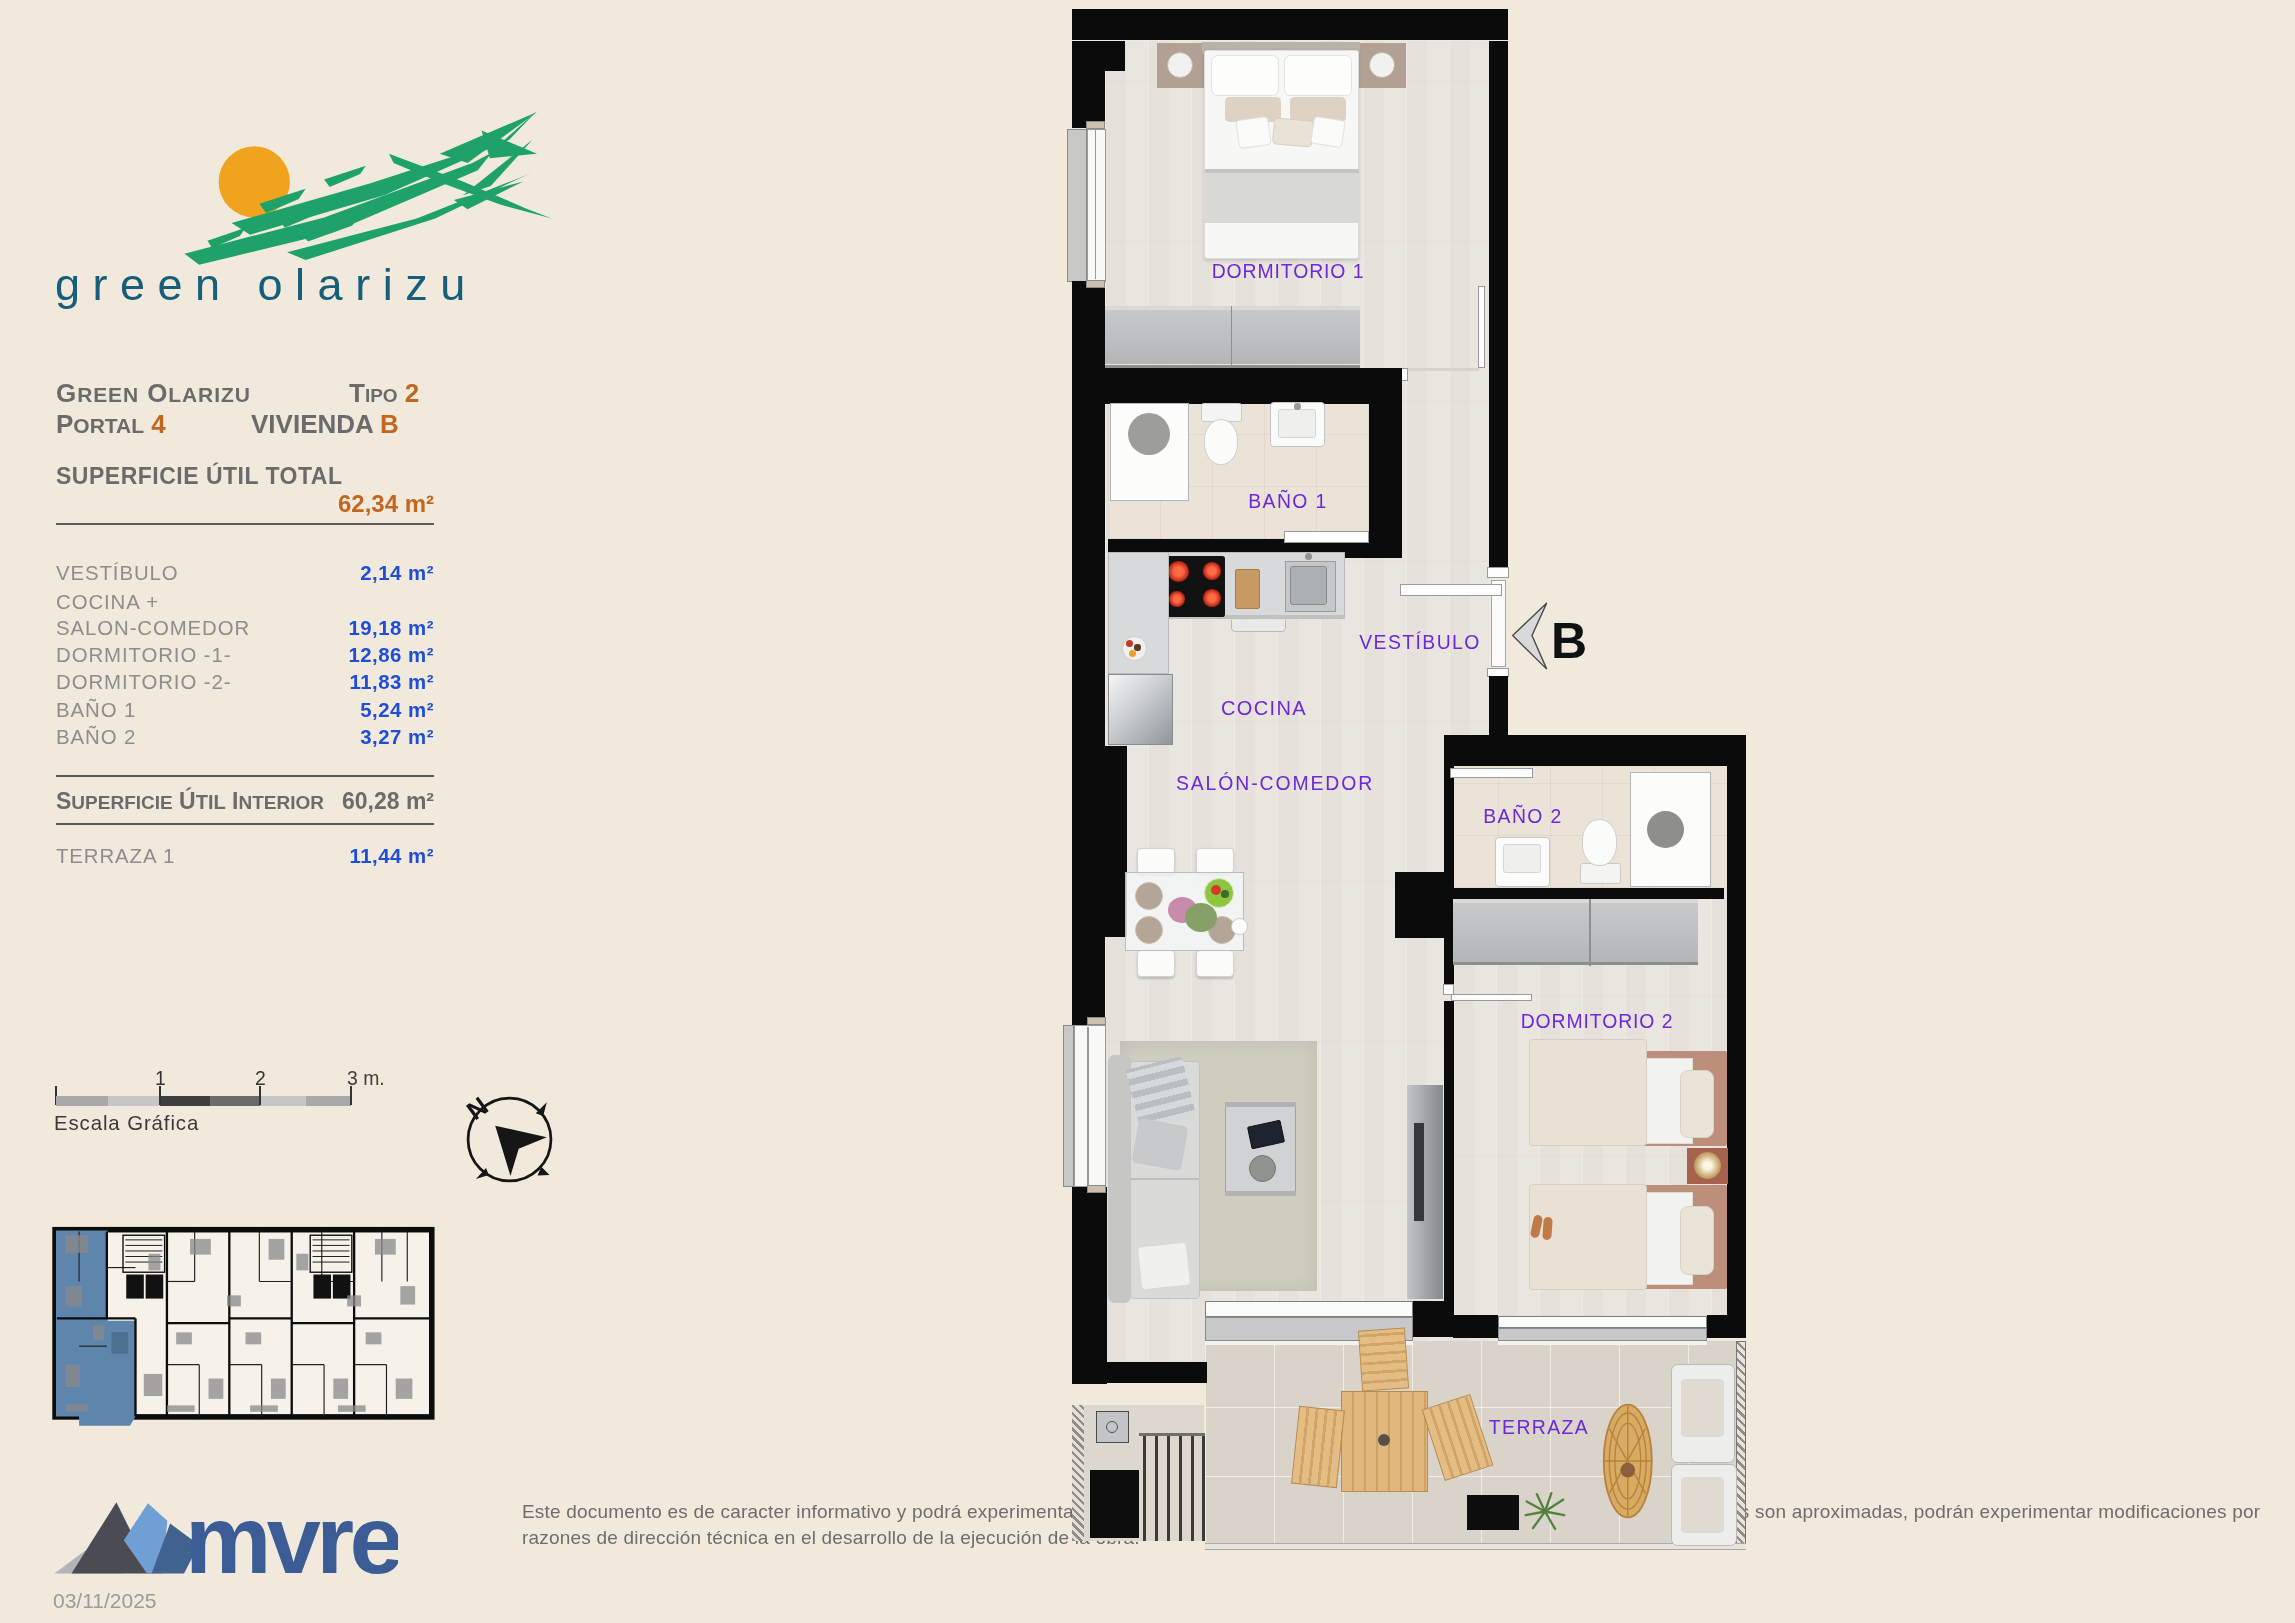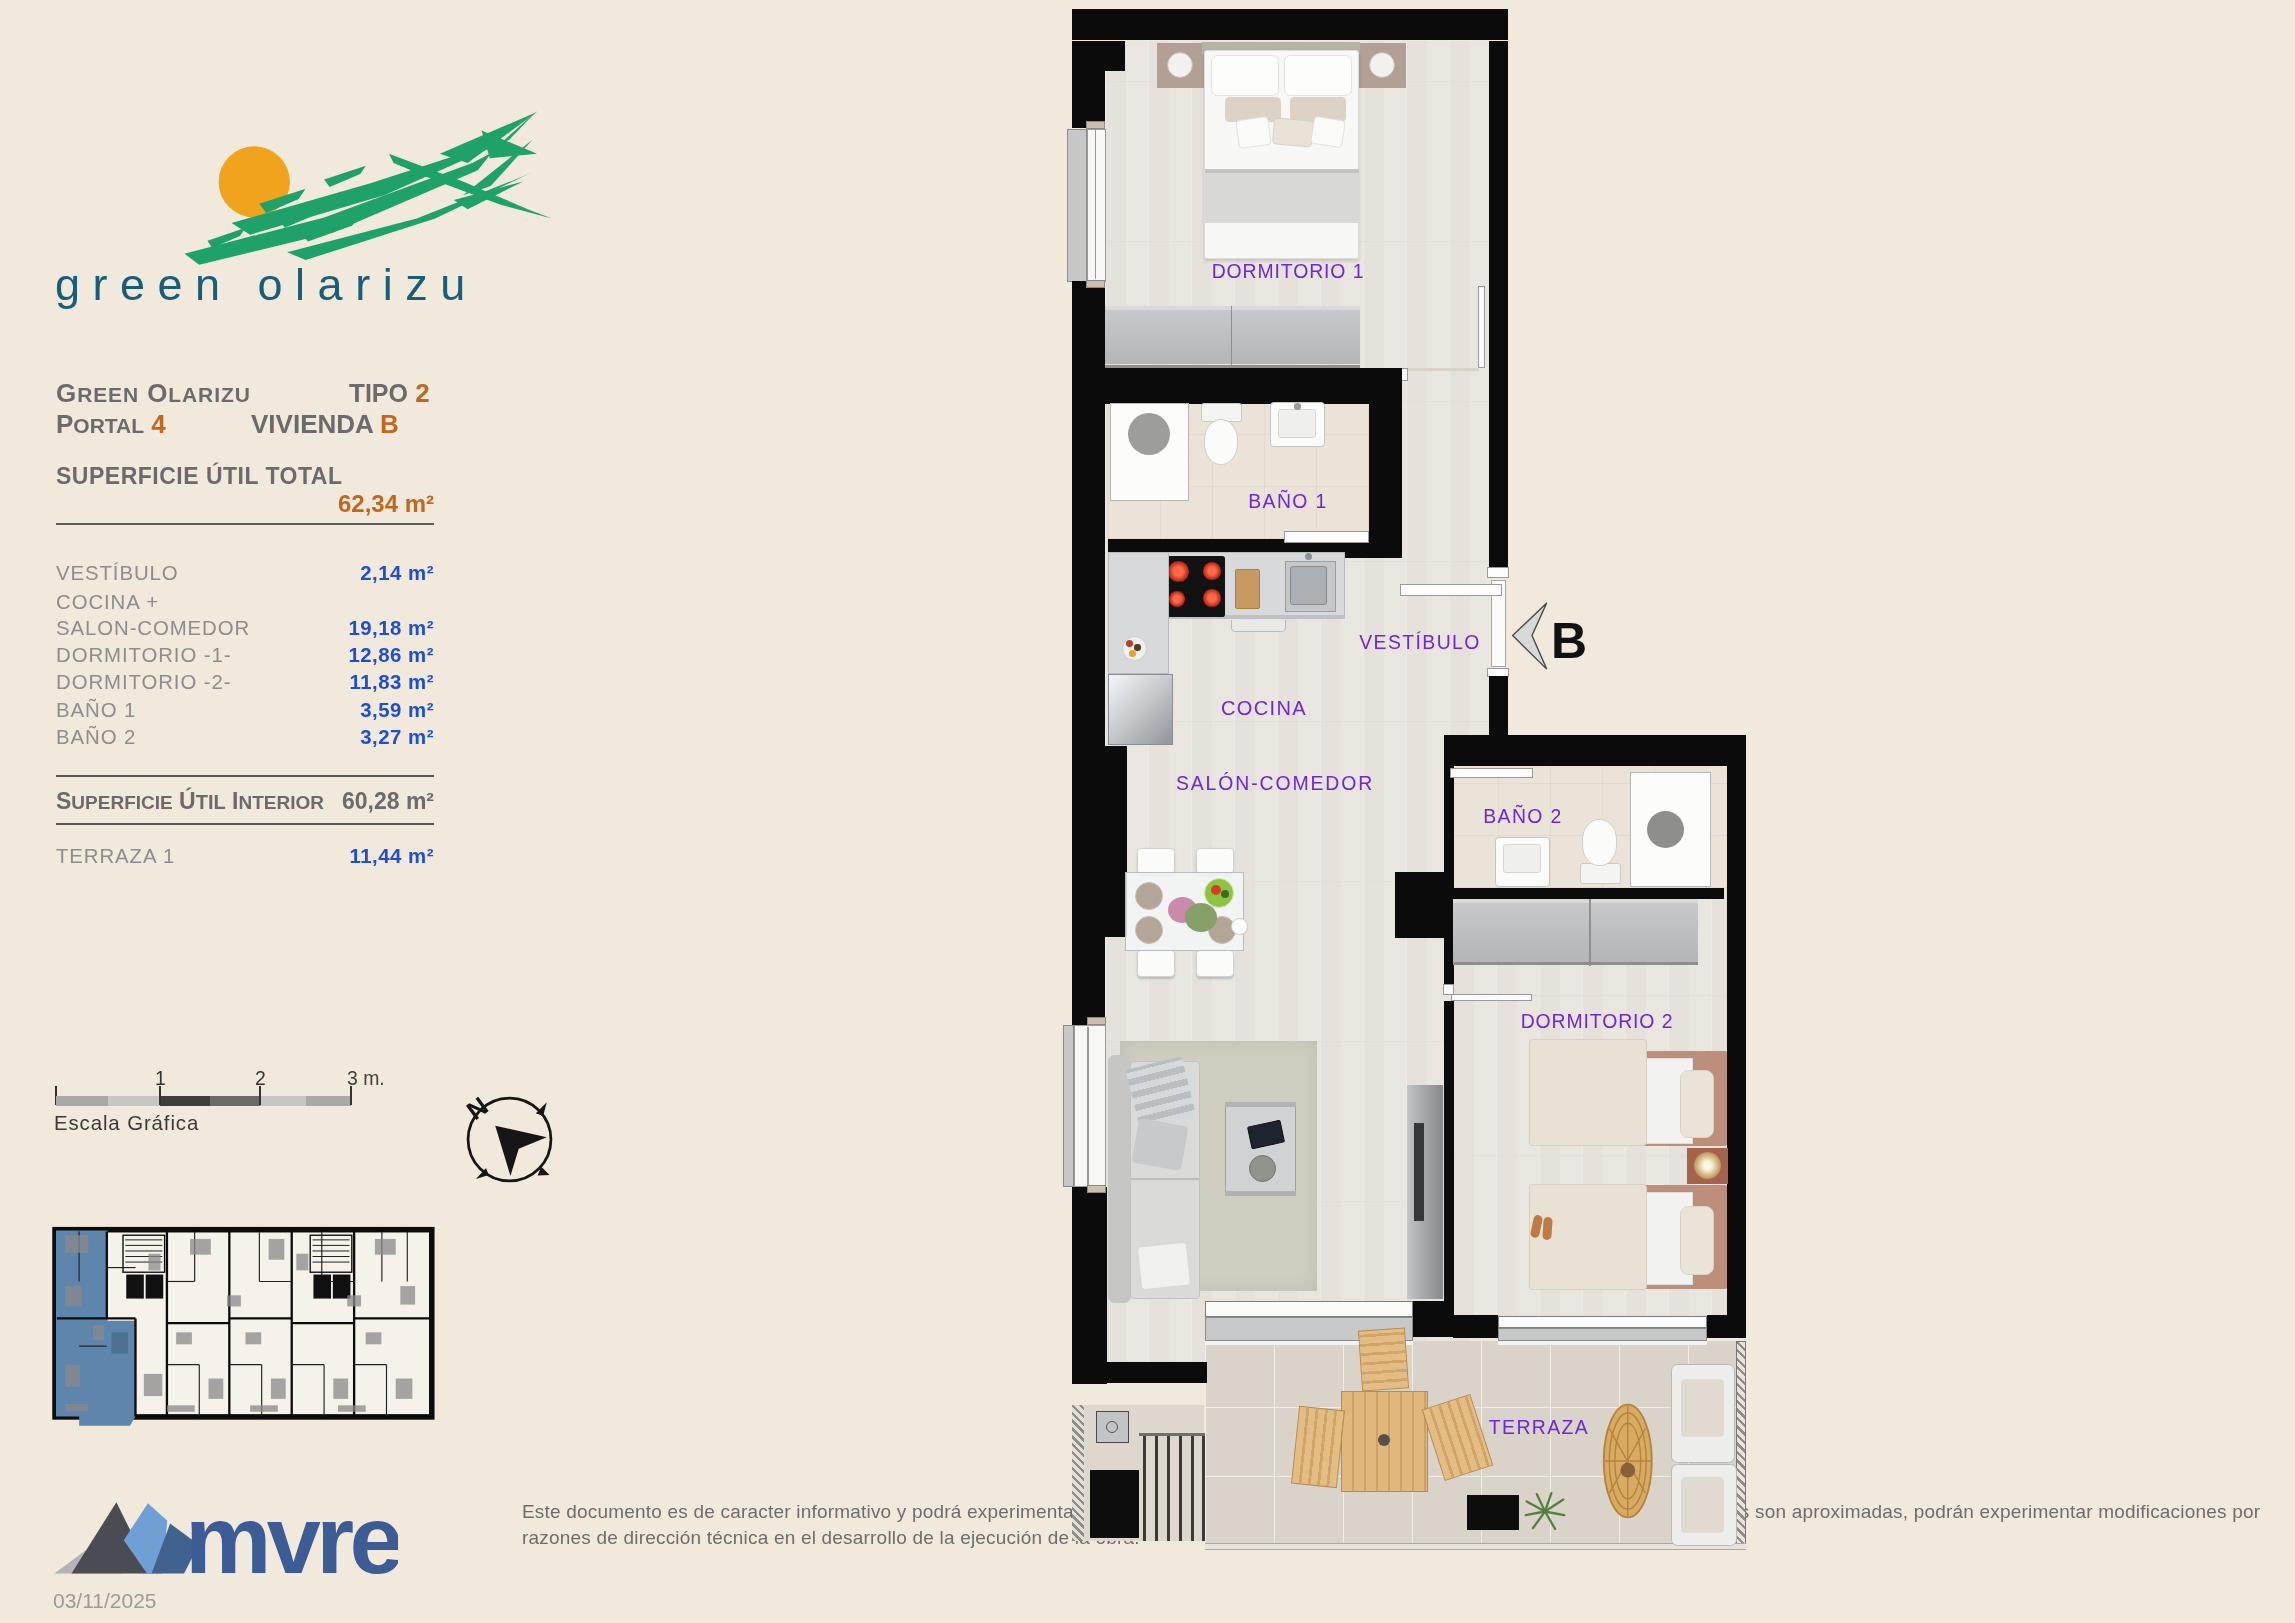--- a/index.html
+++ b/index.html
@@ -47,37 +47,37 @@
     <polygon points="600,472 720,434 700,456 615,492"></polygon>
     <polygon points="650,505 780,466 760,488 665,522"></polygon>
     <polygon points="448,520 530,492 518,510 458,536"></polygon>
     <polygon points="700,388 790,358 778,376 712,404"></polygon>
   </g>
 </svg>
 
 <div class="a" style="left:55px;top:259px;font-size:45px;letter-spacing:12.5px;color:#175e79">green olarizu</div>
 
 <div class="a gray" style="left:56px;top:378px;font-size:26px;font-weight:bold;letter-spacing:0.9px">G<span style="font-size:21px">REEN</span> O<span style="font-size:21px">LARIZU</span></div>
-<div class="a gray" style="left:349px;top:378px;font-size:26px;font-weight:bold">T<span style="font-size:25px">IPO</span> <span class="or">2</span></div>
+<div class="a gray" style="left:349px;top:378px;font-size:26px;font-weight:bold">T<span style="font-size:19px">IPO</span> <span class="or">2</span></div>
 
 <div class="a gray" style="left:56px;top:409px;font-size:26px;font-weight:bold">P<span style="font-size:21px">ORTAL</span> <span class="or">4</span></div>
 <div class="a gray" style="left:251px;top:409px;font-size:26px;font-weight:bold">V<span style="font-size:26px">IVIENDA</span> <span class="or">B</span></div>
 
 <div class="a gray" style="left:56px;top:463px;font-size:23px;font-weight:bold;letter-spacing:0.5px">SUPERFICIE ÚTIL TOTAL</div>
 
 <div class="a or" style="left:56px;top:490px;width:378px;text-align:right;font-size:24px;font-weight:bold">62,34 m²</div>
 
 <div class="hr" style="top:523px"></div>
 
 <div class="trow" style="top:562px">VESTÍBULO<b>2,14 m²</b></div>
 <div class="trow" style="top:591px">COCINA +</div>
 <div class="trow" style="top:617px">SALON-COMEDOR<b>19,18 m²</b></div>
 <div class="trow" style="top:644px">DORMITORIO -1-<b>12,86 m²</b></div>
 <div class="trow" style="top:671px">DORMITORIO -2-<b>11,83 m²</b></div>
-<div class="trow" style="top:699px">BAÑO 1<b>3,59 m²</b></div>
+<div class="trow" style="top:699px">BAÑO 1<b>5,24 m²</b></div>
 <div class="trow" style="top:726px">BAÑO 2<b>3,27 m²</b></div>
 
 <div class="hr" style="top:775px"></div>
 
 <div class="a gray" style="left:56px;top:788px;font-size:23px;font-weight:bold">S<span style="font-size:19px">UPERFICIE</span> Ú<span style="font-size:20px">TIL</span> I<span style="font-size:19px">NTERIOR</span></div>
 <div class="a gray" style="left:56px;top:788px;width:378px;text-align:right;font-size:23px;font-weight:bold">60,28 m²</div>
 
 <div class="hr" style="top:823px;height:1.9px"></div>
 
 <div class="trow" style="top:845px">TERRAZA 1<b>11,44 m²</b></div>

